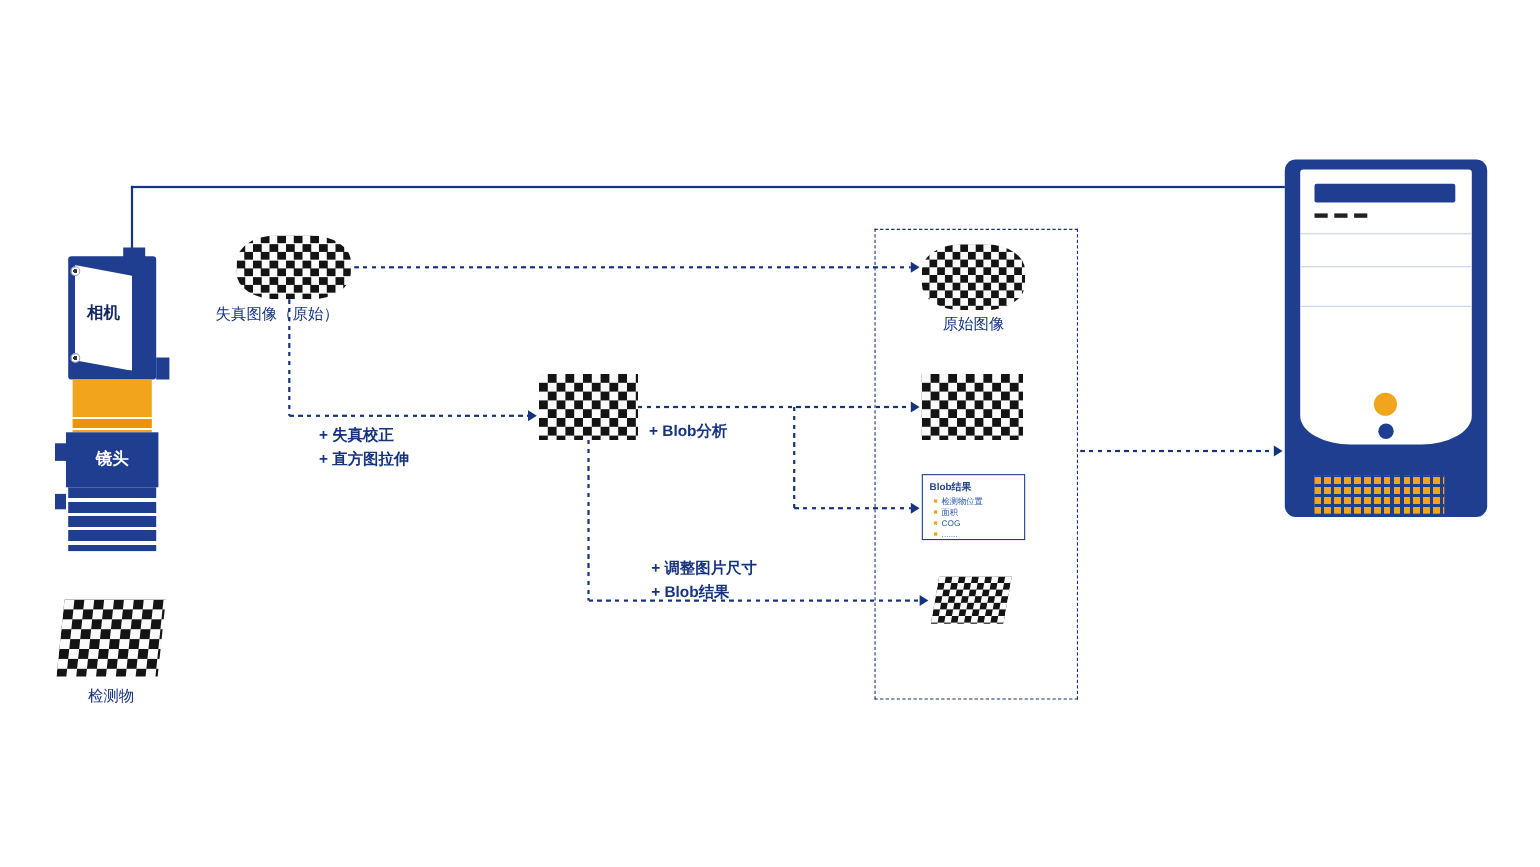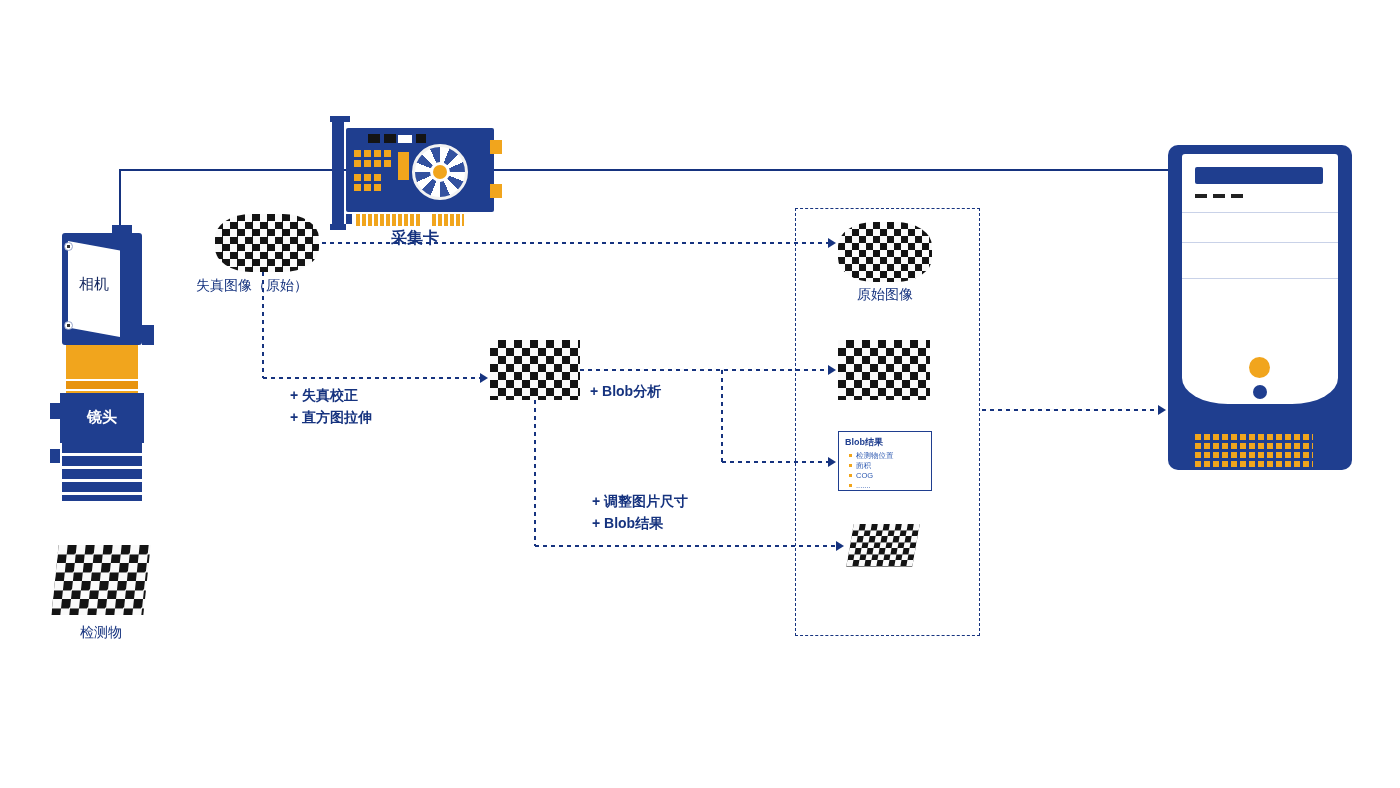--- a/index.html
+++ b/index.html
@@ -33,21 +33,21 @@
 
   
   .camera { position:absolute; left:48px; top:225px; width:110px; height:280px; }
   .cam-tab   { position:absolute; left:64px; top:0; width:20px; height:10px; background:#1f3e8f; }
   .cam-body  { position:absolute; left:14px; top:8px; width:80px; height:112px; background:#1f3e8f; border-radius:3px; }
   .cam-panel { position:absolute; left:6px; top:8px; width:52px; height:96px; background:#ffffff;
                clip-path:polygon(0 0,100% 10%,100% 100%,0 90%); }
   .cam-screw { position:absolute; width:9px; height:9px; border-radius:50%;
                background:radial-gradient(circle,#333 0 1.8px,#fff 1.9px); border:1px solid #9aa7cc; }
   .cam-label { position:absolute; left:6px; top:42px; width:52px; text-align:center;
-               color:#13265e; font-size:15px; font-weight:400; }
+               color:#13265e; font-size:15px; font-weight:700; }
   .cam-port  { position:absolute; left:94px; top:100px; width:12px; height:20px; background:#1f3e8f; }
   .cam-lens-orange { position:absolute; left:18px; top:120px; width:72px; height:48px;
                background:linear-gradient(180deg,#f1a51d 0 34px,#ffffff 34px 36px,#e8940f 36px 44px,#ffffff 44px 46px,#f1a51d 46px 48px); }
   .cam-lens-body { position:absolute; left:12px; top:168px; width:84px; height:50px; background:#1f3e8f;
                color:#ffffff; font-size:15px; font-weight:600; text-align:center; padding-top:15px; }
   .cam-rings { position:absolute; left:14px; top:218px; width:80px; height:58px;
                background:repeating-linear-gradient(180deg,#1f3e8f 0 10px,#ffffff 10px 13px); }
   .cam-nub { position:absolute; background:#1f3e8f; }
 
   
@@ -140,55 +140,32 @@
       <span>镜头</span>
     </div>
     <div class="cam-rings"></div>
     <div class="cam-nub" style="left:2px;top:178px;width:10px;height:16px"></div>
     <div class="cam-nub" style="left:2px;top:224px;width:10px;height:14px"></div>
   </div>
 
   <div class="checker" style="left:55px;top:545px;width:92px;height:70px;background-size:18px 18px;transform:skewX(-6deg)"></div>
   <div class="lbl" style="left:55px;top:622px;width:92px;text-align:center">检测物</div>
 
-  <div class="card">
-    <div class="card-bracket"></div>
-    <div class="card-bracket-tab" style="left:0;top:0;width:20px;height:6px"></div>
-    <div class="card-bracket-tab" style="left:0;top:108px;width:16px;height:6px"></div>
-    <div class="card-pcb">
-      <div class="chip" style="left:22px;top:6px;width:12px;height:9px"></div>
-      <div class="chip" style="left:38px;top:6px;width:12px;height:9px"></div>
-      <div class="chip" style="left:70px;top:6px;width:10px;height:9px"></div>
-      <div class="white-chip" style="left:52px;top:7px;width:14px;height:8px"></div>
-      <div class="ram" style="left:8px;top:22px;width:38px;height:17px"></div>
-      <div class="ram" style="left:8px;top:46px;width:28px;height:17px"></div>
-      <div class="gold-bar" style="left:52px;top:24px;width:11px;height:28px"></div>
-      <div class="fan">
-          <div class="fan-hub"></div>
-        </div>
-      <div class="edge-tab" style="left:144px;top:12px;width:12px;height:14px"></div>
-      <div class="edge-tab" style="left:144px;top:56px;width:12px;height:14px"></div>
-    </div>
-    <div class="pin-stub" style="left:16px;top:98px;width:6px;height:10px"></div>
-    <div class="pins" style="left:26px;top:98px;width:66px"></div>
-    <div class="pins" style="left:102px;top:98px;width:32px"></div>
-    <div class="card-label">采集卡</div>
-  </div>
 
   <div class="checker barrel" style="left:215px;top:214px;width:104px;height:58px;background-size:15px 15px"></div>
   <div class="lbl" style="left:196px;top:275px">失真图像（原始）</div>
 
   <div class="checker" style="left:490px;top:340px;width:90px;height:60px;background-size:16px 16px"></div>
 
   <div class="step" style="left:290px;top:384px">
     <div>+ 失真校正</div>
     <div>+ 直方图拉伸</div>
   </div>
   <div class="step" style="left:590px;top:380px">+ Blob分析</div>
-  <div class="step" style="left:592px;top:490px">
+  <div class="step" style="left:592px;top:505px">
     <div>+ 调整图片尺寸</div>
     <div>+ Blob结果</div>
   </div>
 
   <div class="checker barrel" style="left:838px;top:222px;width:94px;height:60px;background-size:14px 14px"></div>
   <div class="lbl" style="left:838px;top:284px;width:94px;text-align:center">原始图像</div>
 
   <div class="checker" style="left:838px;top:340px;width:92px;height:60px;background-size:16px 16px"></div>
 
   <div class="blob-box">

